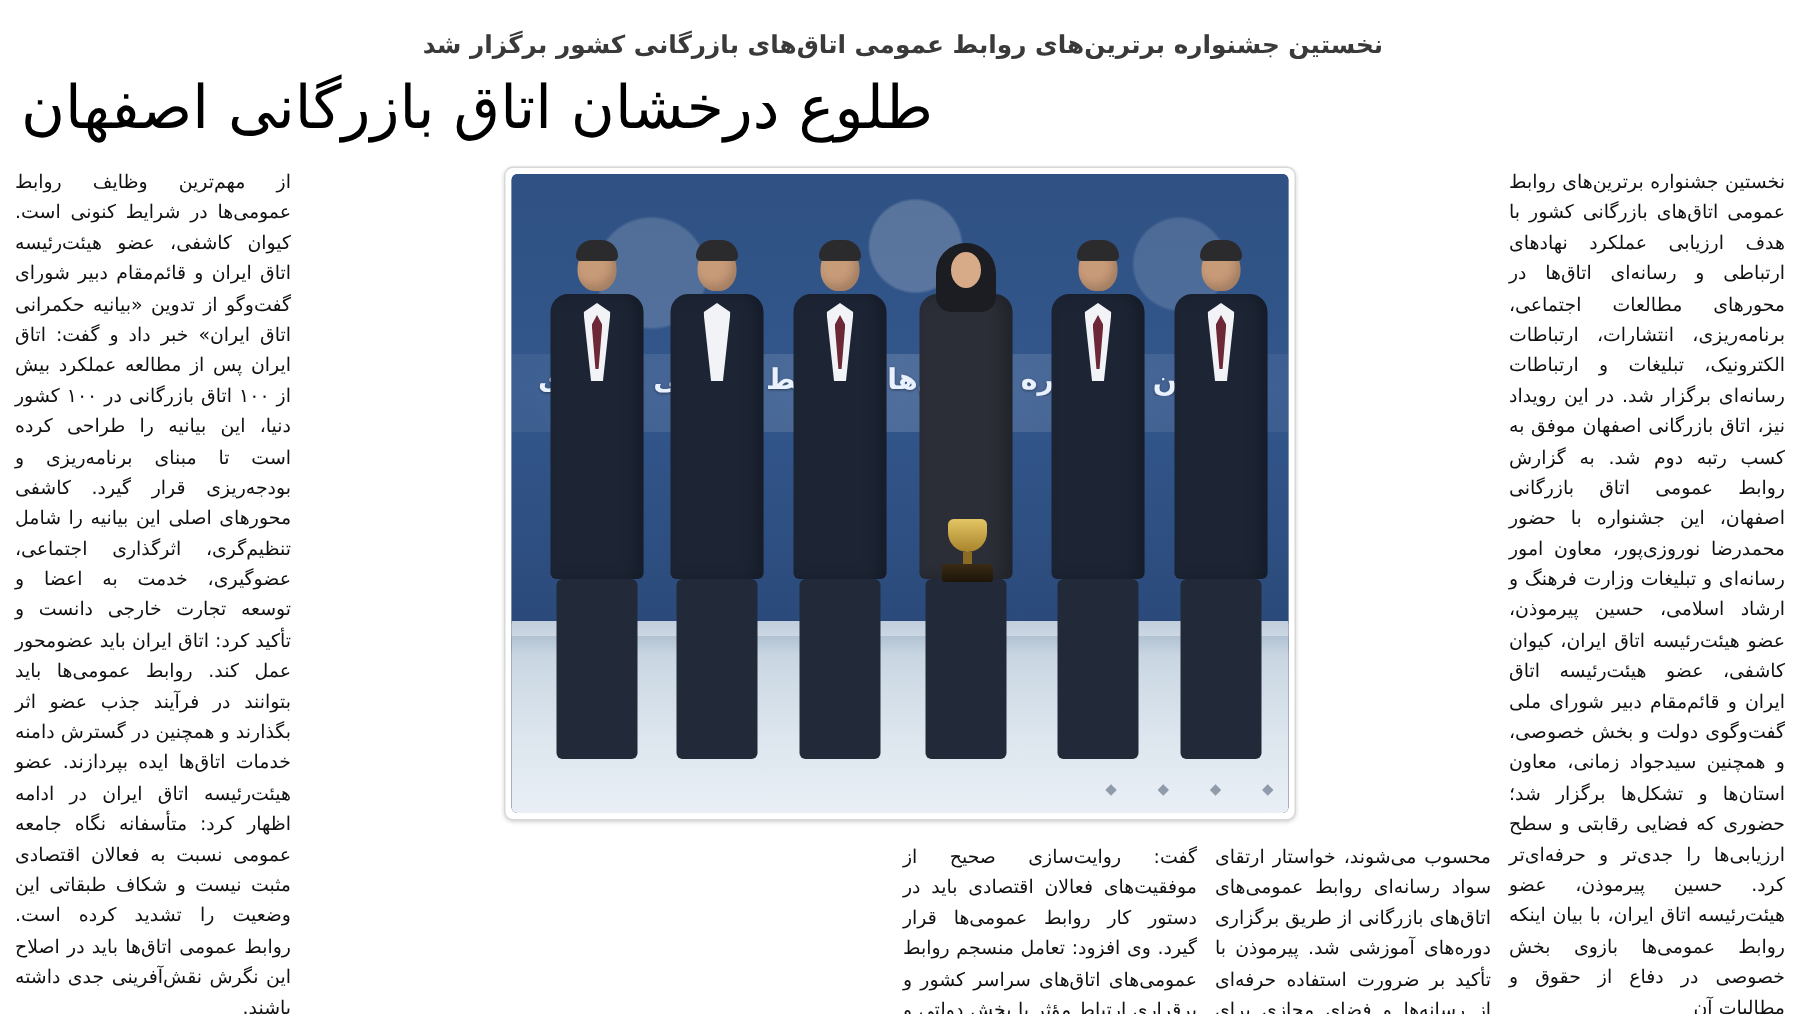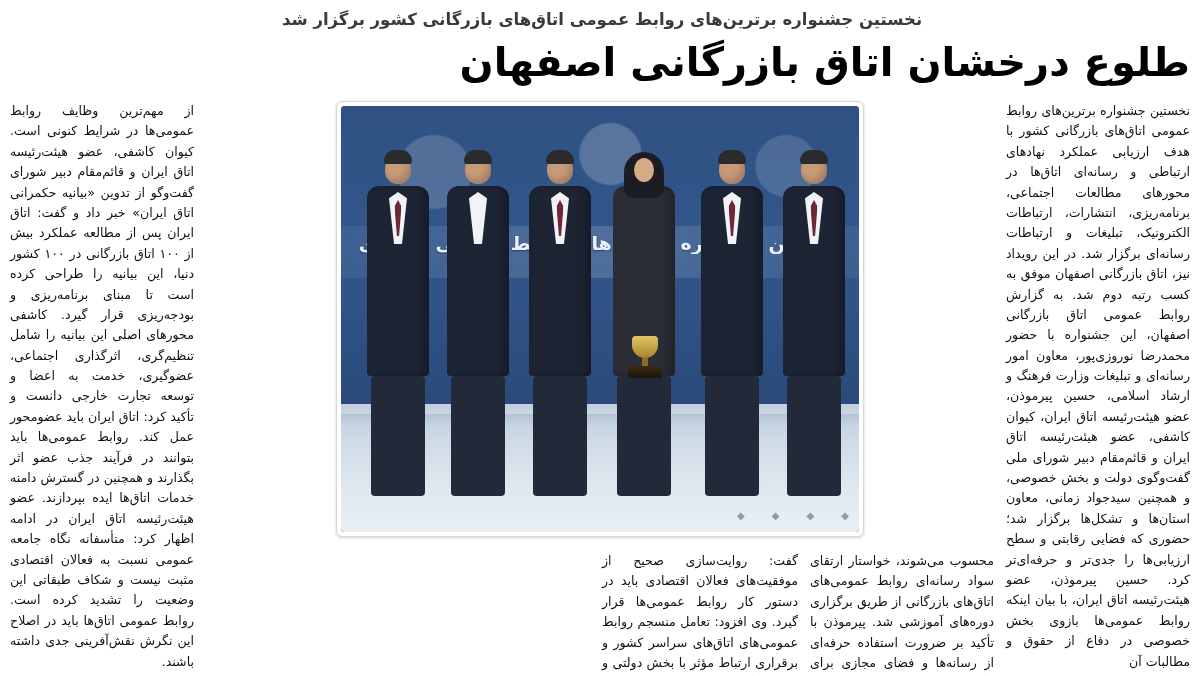--- a/index.html
+++ b/index.html
@@ -13,35 +13,35 @@
     font-family: "DejaVu Sans", "Liberation Sans", sans-serif;
     color: #1a1a1a;
     overflow: hidden;
     position: relative;
   }
   .page {
     width: 1196px;
     height: 676px;
     position: relative;
     box-sizing: border-box;
-    padding: 4px 10px 6px 10px;
+    padding: 14px 10px 6px 10px;
   }
   .kicker {
     text-align: center;
     font-size: 16.5px;
     font-weight: bold;
     color: #3a3a3a;
     letter-spacing: 0px;
     margin: 6px 0 2px 0;
     direction: rtl;
   }
   .headline {
-    text-align: right;
+    text-align: left;
     font-size: 40px;
-    font-weight: bold;
+    font-weight: normal;
     color: #000000;
     margin: 10px 0 16px 0;
     direction: rtl;
     line-height: 1.15;
   }
   .content {
     display: flex;
     flex-direction: row;
     direction: rtl;
     gap: 0px;

